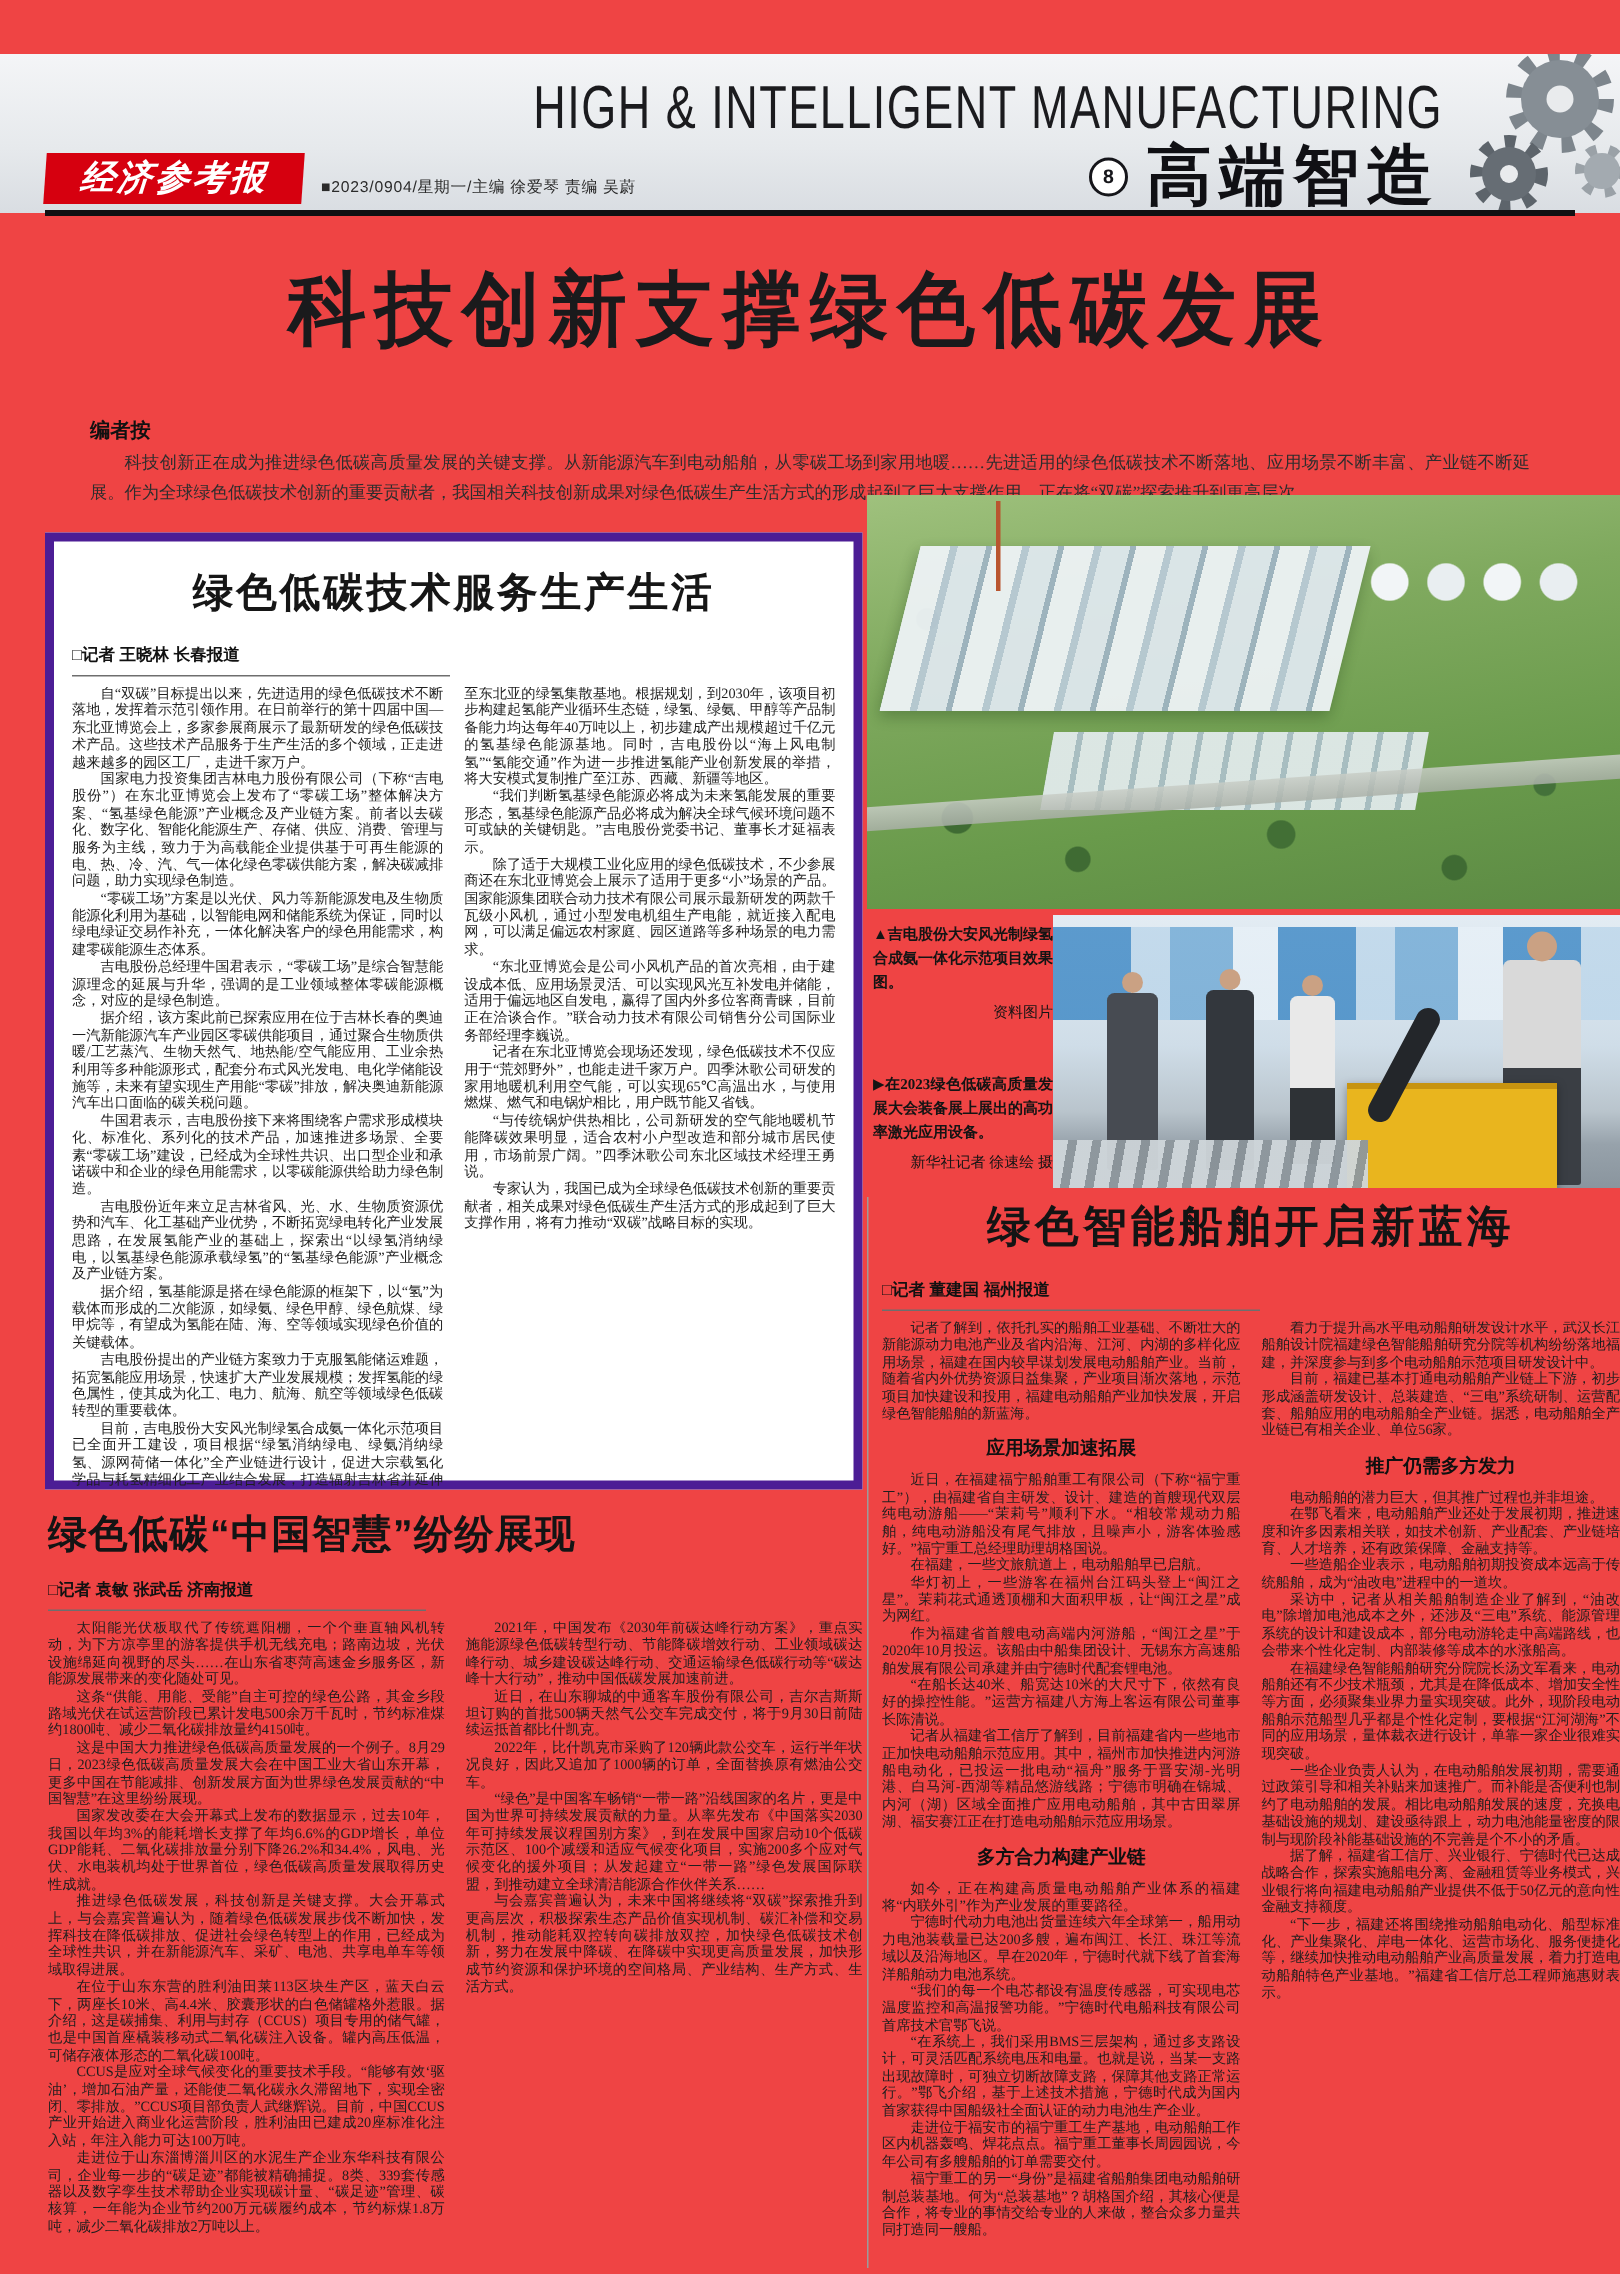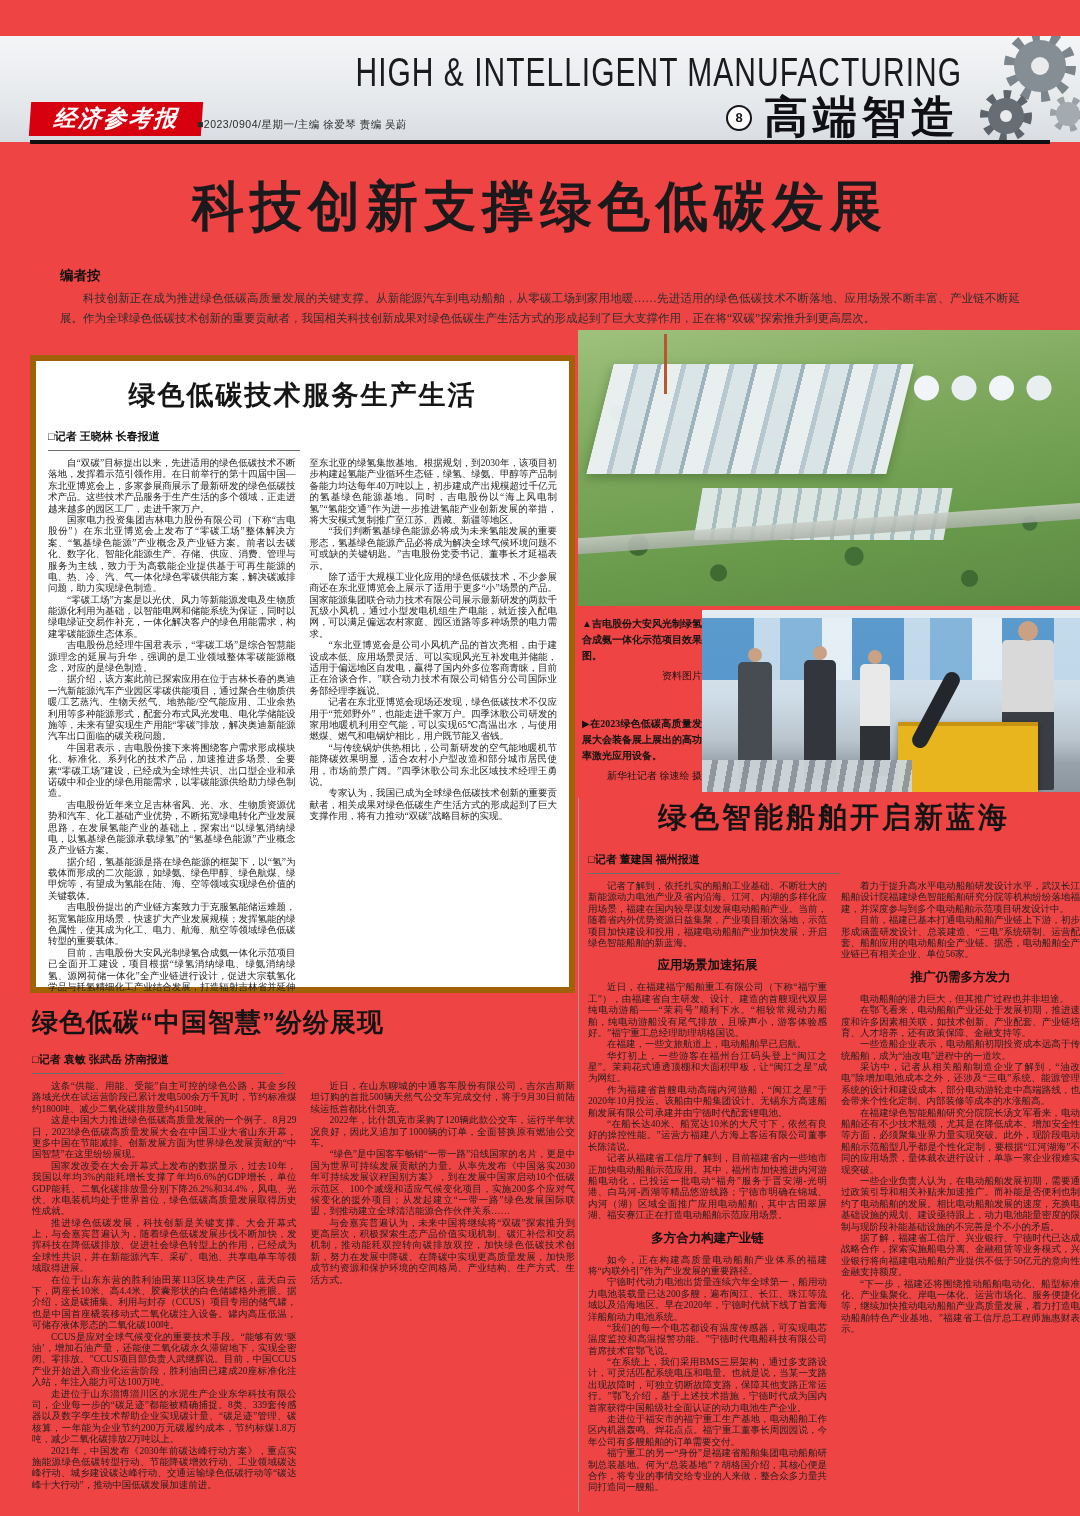--- a/index.html
+++ b/index.html
@@ -15,44 +15,44 @@
   .section-cn-row{position:absolute;right:120px;top:52px;display:flex;align-items:center;gap:12px;}
   .pagenum{display:inline-flex;align-items:center;justify-content:center;width:22px;height:22px;
     border:2px solid #15151a;border-radius:50%;font-family:"Liberation Sans",sans-serif;
     font-size:13px;font-weight:bold;color:#15151a;background:#fff;}
   .section-cn{font-family:"Liberation Sans","DejaVu Sans",sans-serif;font-weight:900;
     font-size:44px;letter-spacing:5px;color:#101014;}
   .gears{position:absolute;right:0;top:0;}
   .logo{position:absolute;left:30px;top:66px;width:172px;height:34px;background:#d6000f;
     color:#fff;font-weight:bold;font-style:italic;font-size:23px;text-align:center;
     line-height:34px;letter-spacing:2px;transform:skewX(-4deg);}
-  .issue-line{position:absolute;left:197px;top:82px;font-family:"Liberation Sans",sans-serif;
+  .issue-line{position:absolute;left:214px;top:82px;font-family:"Liberation Sans",sans-serif;
     font-size:10.5px;color:#2b2b2b;letter-spacing:0.5px;}
   .black-rule{position:absolute;left:30px;top:140px;width:1020px;height:4px;background:#101012;}
 
   
   .headline{position:absolute;left:0;top:172px;width:1080px;margin:0;text-align:center;
     font-family:"Liberation Sans","DejaVu Sans",sans-serif;font-weight:900;font-size:52px;
     letter-spacing:6px;color:#1a1a1c;transform:scaleY(1.04);}
-  .editor-note{position:absolute;left:60px;top:267px;width:960px;}
+  .editor-note{position:absolute;left:60px;top:278px;width:960px;}
   .en-label{font-family:"Liberation Sans",sans-serif;font-weight:bold;font-size:13.5px;color:#111;margin-bottom:3px;}
   .en-text{margin:0;font-size:11.5px;line-height:1.75;text-align:justify;text-indent:2em;color:#2d2d2d;}
 
   
   .byline{font-family:"Liberation Sans",sans-serif;font-weight:bold;font-size:11px;color:#111;
     width:252px;border-bottom:1px solid #6e6e6e;padding-bottom:6px;margin:0 0 7px 0;}
   .cols{column-gap:14px;column-count:2;column-fill:auto;
     font-size:9.5px;line-height:1.2;text-align:justify;color:#1e1e1e;overflow:hidden;}
   .para{margin:0;text-indent:2em;}
   .subhead{font-family:"Liberation Sans",sans-serif;font-weight:bold;font-size:12.5px;
     text-align:center;text-indent:0;margin:9px 0;color:#101010;}
 
   
   .red-box{position:absolute;left:30px;top:355px;width:545px;height:638px;box-sizing:border-box;
-    border:6px solid #a16207;background:#fff;padding:8px 12px;}
+    border:6px solid #4c1d95;background:#fff;padding:8px 12px;}
   .red-box h2{margin:8px 0 16px 0;text-align:center;font-family:"Liberation Sans",sans-serif;
     font-weight:900;font-size:27px;letter-spacing:2px;color:#161616;}
   .cols-green{height:536px;}
 
   
   .aerial{position:absolute;left:578px;top:330px;width:502px;height:276px;overflow:hidden;
     background:
       radial-gradient(circle at 12% 78%, #3f6b33 0 10px, rgba(0,0,0,0) 11px),
       radial-gradient(circle at 28% 88%, #3f6b33 0 8px, rgba(0,0,0,0) 9px),
       radial-gradient(circle at 55% 82%, #426f35 0 9px, rgba(0,0,0,0) 10px),
@@ -231,20 +231,21 @@
         <p class="para">一些企业负责人认为，在电动船舶发展初期，需要通过政策引导和相关补贴来加速推广。而补能是否便利也制约了电动船舶的发展。相比电动船舶发展的速度，充换电基础设施的规划、建设亟待跟上，动力电池能量密度的限制与现阶段补能基础设施的不完善是个不小的矛盾。</p>
         <p class="para">据了解，福建省工信厅、兴业银行、宁德时代已达成战略合作，探索实施船电分离、金融租赁等业务模式，兴业银行将向福建电动船舶产业提供不低于50亿元的意向性金融支持额度。</p>
         <p class="para">“下一步，福建还将围绕推动船舶电动化、船型标准化、产业集聚化、岸电一体化、运营市场化、服务便捷化等，继续加快推动电动船舶产业高质量发展，着力打造电动船舶特色产业基地。”福建省工信厅总工程师施惠财表示。</p>
       </div>
   </section>
 
   <section class="wisdom">
     <h2>绿色低碳“中国智慧”纷纷展现</h2>
     <div class="byline">□记者 袁敏 张武岳 济南报道</div>
     <div class="cols cols-wisdom">
+        <p class="para">太阳能光伏板取代了传统遮阳棚，一个个垂直轴风机转动，为下方凉亭里的游客提供手机无线充电；路南边坡，光伏设施绵延向视野的尽头……在山东省枣菏高速金乡服务区，新能源发展带来的变化随处可见。</p>
         <p class="para">这条“供能、用能、受能”自主可控的绿色公路，其金乡段路域光伏在试运营阶段已累计发电500余万千瓦时，节约标准煤约1800吨、减少二氧化碳排放量约4150吨。</p>
         <p class="para">这是中国大力推进绿色低碳高质量发展的一个例子。8月29日，2023绿色低碳高质量发展大会在中国工业大省山东开幕，更多中国在节能减排、创新发展方面为世界绿色发展贡献的“中国智慧”在这里纷纷展现。</p>
         <p class="para">国家发改委在大会开幕式上发布的数据显示，过去10年，我国以年均3%的能耗增长支撑了年均6.6%的GDP增长，单位GDP能耗、二氧化碳排放量分别下降26.2%和34.4%，风电、光伏、水电装机均处于世界首位，绿色低碳高质量发展取得历史性成就。</p>
         <p class="para">推进绿色低碳发展，科技创新是关键支撑。大会开幕式上，与会嘉宾普遍认为，随着绿色低碳发展步伐不断加快，发挥科技在降低碳排放、促进社会绿色转型上的作用，已经成为全球性共识，并在新能源汽车、采矿、电池、共享电单车等领域取得进展。</p>
         <p class="para">在位于山东东营的胜利油田莱113区块生产区，蓝天白云下，两座长10米、高4.4米、胶囊形状的白色储罐格外惹眼。据介绍，这是碳捕集、利用与封存（CCUS）项目专用的储气罐，也是中国首座橇装移动式二氧化碳注入设备。罐内高压低温，可储存液体形态的二氧化碳100吨。</p>
         <p class="para">CCUS是应对全球气候变化的重要技术手段。“能够有效‘驱油’，增加石油产量，还能使二氧化碳永久滞留地下，实现全密闭、零排放。”CCUS项目部负责人武继辉说。目前，中国CCUS产业开始进入商业化运营阶段，胜利油田已建成20座标准化注入站，年注入能力可达100万吨。</p>
         <p class="para">走进位于山东淄博淄川区的水泥生产企业东华科技有限公司，企业每一步的“碳足迹”都能被精确捕捉。8类、339套传感器以及数字孪生技术帮助企业实现碳计量、“碳足迹”管理、碳核算，一年能为企业节约200万元碳履约成本，节约标煤1.8万吨，减少二氧化碳排放2万吨以上。</p>
         <p class="para">2021年，中国发布《2030年前碳达峰行动方案》，重点实施能源绿色低碳转型行动、节能降碳增效行动、工业领域碳达峰行动、城乡建设碳达峰行动、交通运输绿色低碳行动等“碳达峰十大行动”，推动中国低碳发展加速前进。</p>
         <p class="para">近日，在山东聊城的中通客车股份有限公司，吉尔吉斯斯坦订购的首批500辆天然气公交车完成交付，将于9月30日前陆续运抵首都比什凯克。</p>
         <p class="para">2022年，比什凯克市采购了120辆此款公交车，运行半年状况良好，因此又追加了1000辆的订单，全面替换原有燃油公交车。</p>

